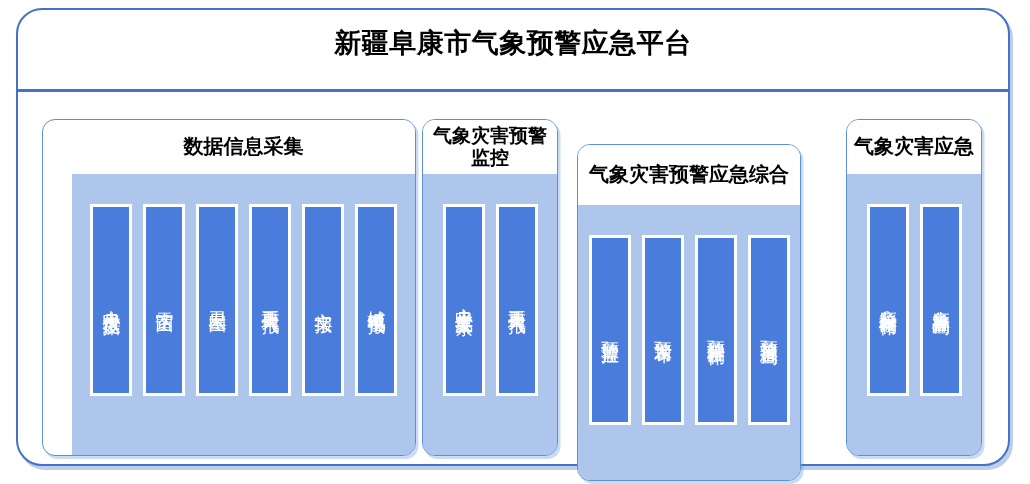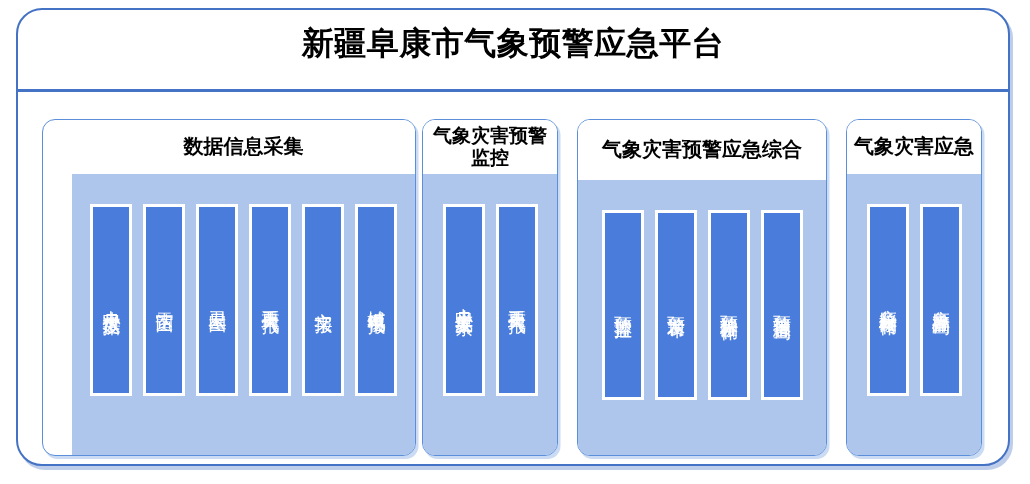--- a/index.html
+++ b/index.html
@@ -30,21 +30,21 @@
 
   
   #app-title {
     position: absolute;
     left: 0;
     top: 0;
     width: 100%;
     height: 66px;
     line-height: 66px;
     text-align: center;
-    font-size: 32px;
+    font-size: 27px;
     font-weight: bold;
     color: #000000;
     letter-spacing: 0.5px;
     white-space: nowrap;
   }
   #title-rule {
     position: absolute;
     left: 0;
     top: 79px;
     width: 100%;
@@ -117,21 +117,21 @@
   #panel-0 .panel-body   { height: 281px; padding-top: 30px; gap: 11px; }
   #panel-0 .panel-item   { width: 42px; height: 192px; }
 
   
   #panel-1 { left: 404px; width: 136px; height: 337px; }
   #panel-1 .panel-header { height: 54px; font-size: 19px; }
   #panel-1 .panel-body   { height: 281px; padding-top: 30px; gap: 11px; }
   #panel-1 .panel-item   { width: 42px; height: 192px; }
 
   
-  #panel-2 { left: 559px; width: 250px; height: 337px; }
+  #panel-2 { left: 559px; width: 224px; height: 337px; margin-top: 25px; }
   #panel-2 .panel-header { height: 60px; }
   #panel-2 .panel-body   { height: 275px; padding-top: 30px; gap: 11px; }
   #panel-2 .panel-item   { width: 42px; height: 190px; }
 
   
   #panel-3 { left: 828px; width: 136px; height: 337px; }
   #panel-3 .panel-header { height: 54px; }
   #panel-3 .panel-body   { height: 281px; padding-top: 30px; gap: 11px; }
   #panel-3 .panel-item   { width: 42px; height: 192px; }
 </style>

